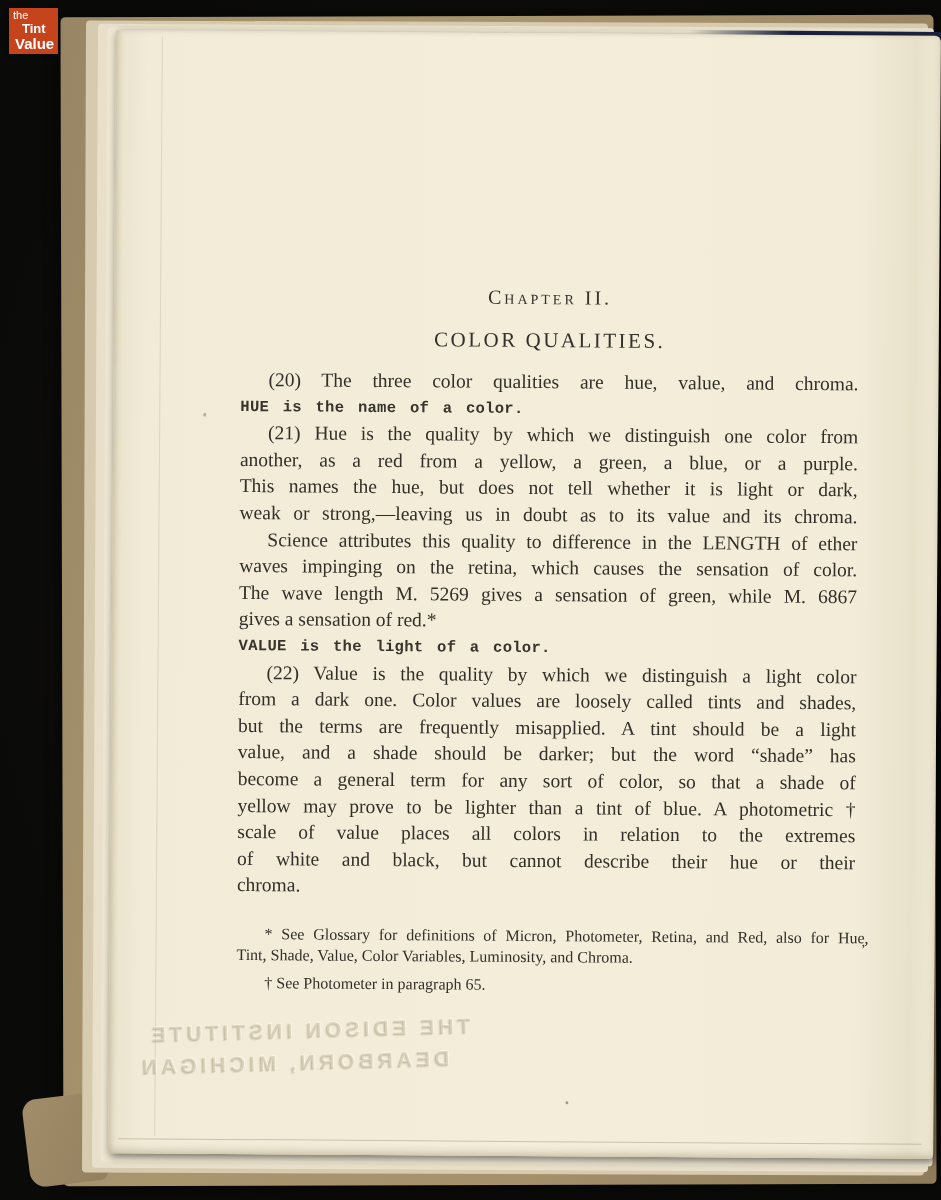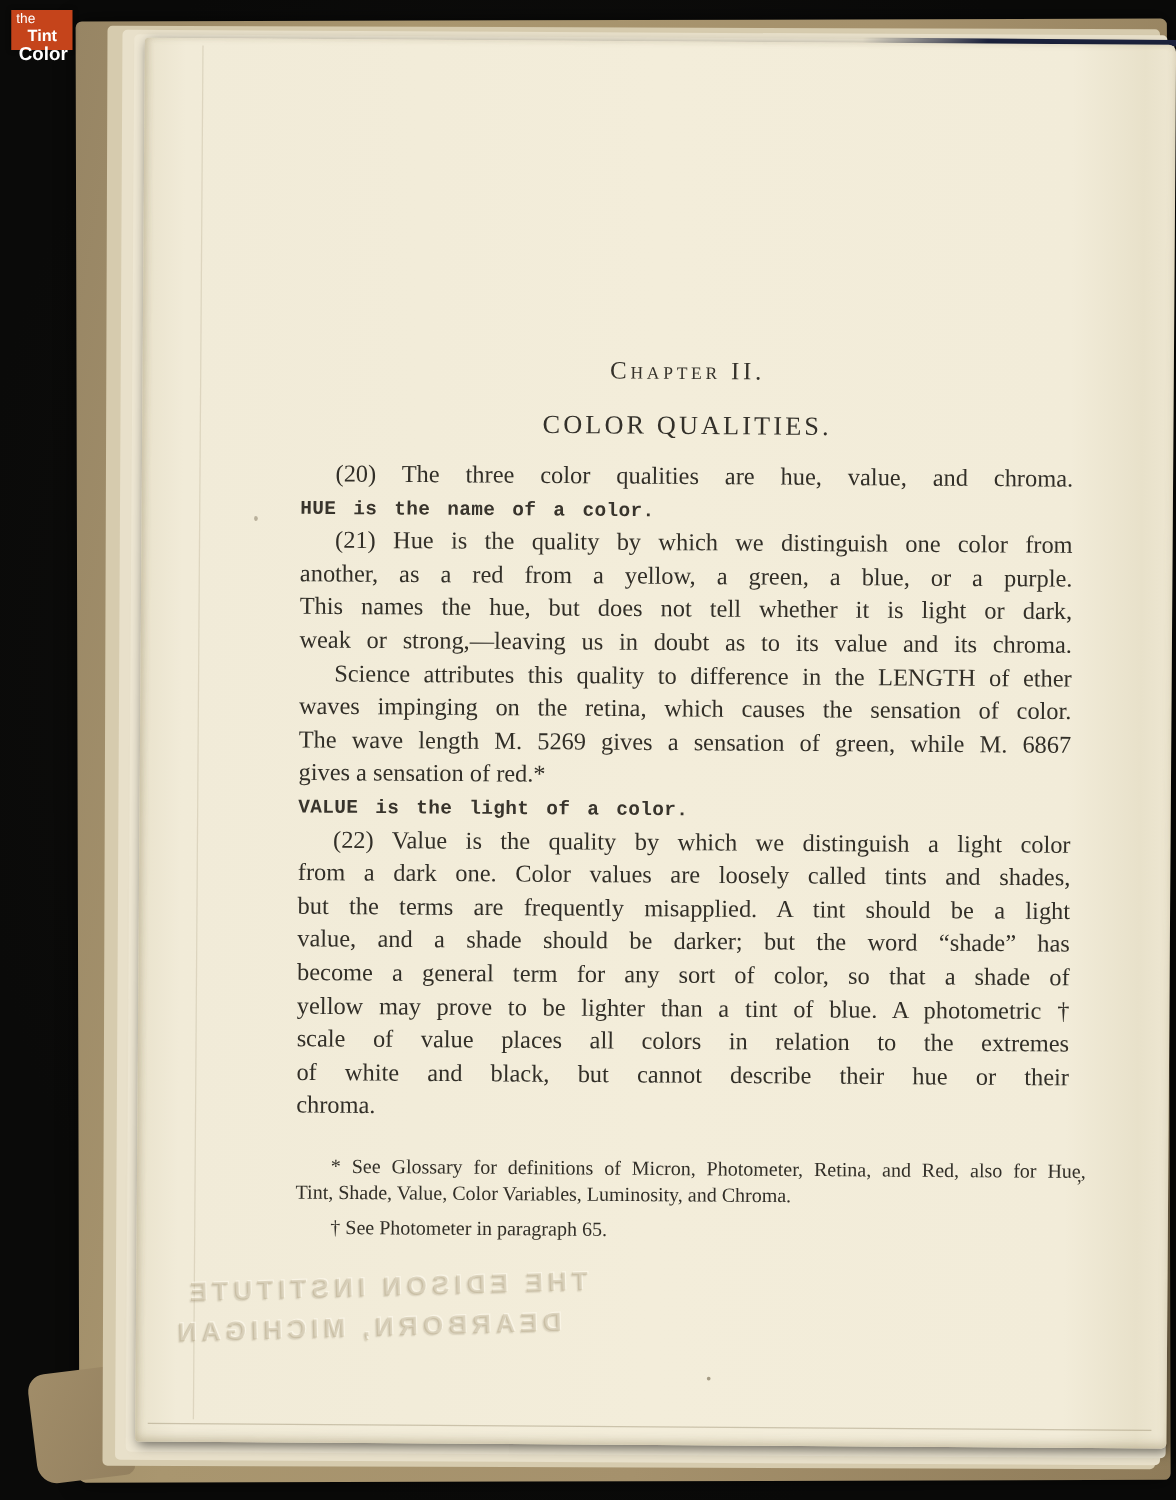--- a/index.html
+++ b/index.html
@@ -51,21 +51,21 @@
     font-family:"Liberation Sans",sans-serif;font-weight:bold;font-size:21px;letter-spacing:4px;
     color:rgba(170,156,120,.34);text-shadow:-1px -1px 0 rgba(255,252,240,.55),1px 1px 1px rgba(120,105,75,.20);}
   .stamp .s2{margin-left:22px;margin-top:8px;}
 
   
   .speck-comma{position:absolute;left:752px;top:898px;font-size:15px;color:#3a362e;}
   .speck1{position:absolute;left:457px;top:1068px;width:3px;height:3px;border-radius:50%;background:rgba(100,88,62,.55);}
   .speck2{position:absolute;left:90px;top:382px;width:3px;height:4px;border-radius:50%;background:rgba(100,88,62,.40);}
 
   
-  .logo{position:absolute;left:9px;top:8px;width:49px;height:32px;background:#c5441b;color:#fff;
+  .logo{position:absolute;left:9px;top:8px;width:49px;height:46px;background:#c5441b;color:#fff;
     font-family:"Liberation Sans",sans-serif;box-shadow:0 0 4px rgba(0,0,0,.4);}
   .logo .the{position:absolute;left:4px;top:1px;font-size:11px;font-weight:normal;}
   .logo .henry{position:absolute;left:13px;top:13px;font-size:13px;font-weight:bold;}
   .logo .ford{position:absolute;left:6px;top:27px;font-size:15px;font-weight:bold;}
 </style>
 </head>
 <body>
 
 <div class="scene">
 
@@ -120,16 +120,16 @@
     </div>
 
     <div class="speck-comma">,</div>
     <div class="speck1"></div>
     <div class="speck2"></div>
   </div>
 
   <div class="logo">
     <span class="the">the</span>
     <span class="henry">Tint</span>
-    <span class="ford">Color</span>
+    <span class="ford">Value</span>
   </div>
 
 </div>
 
 </body></html>

